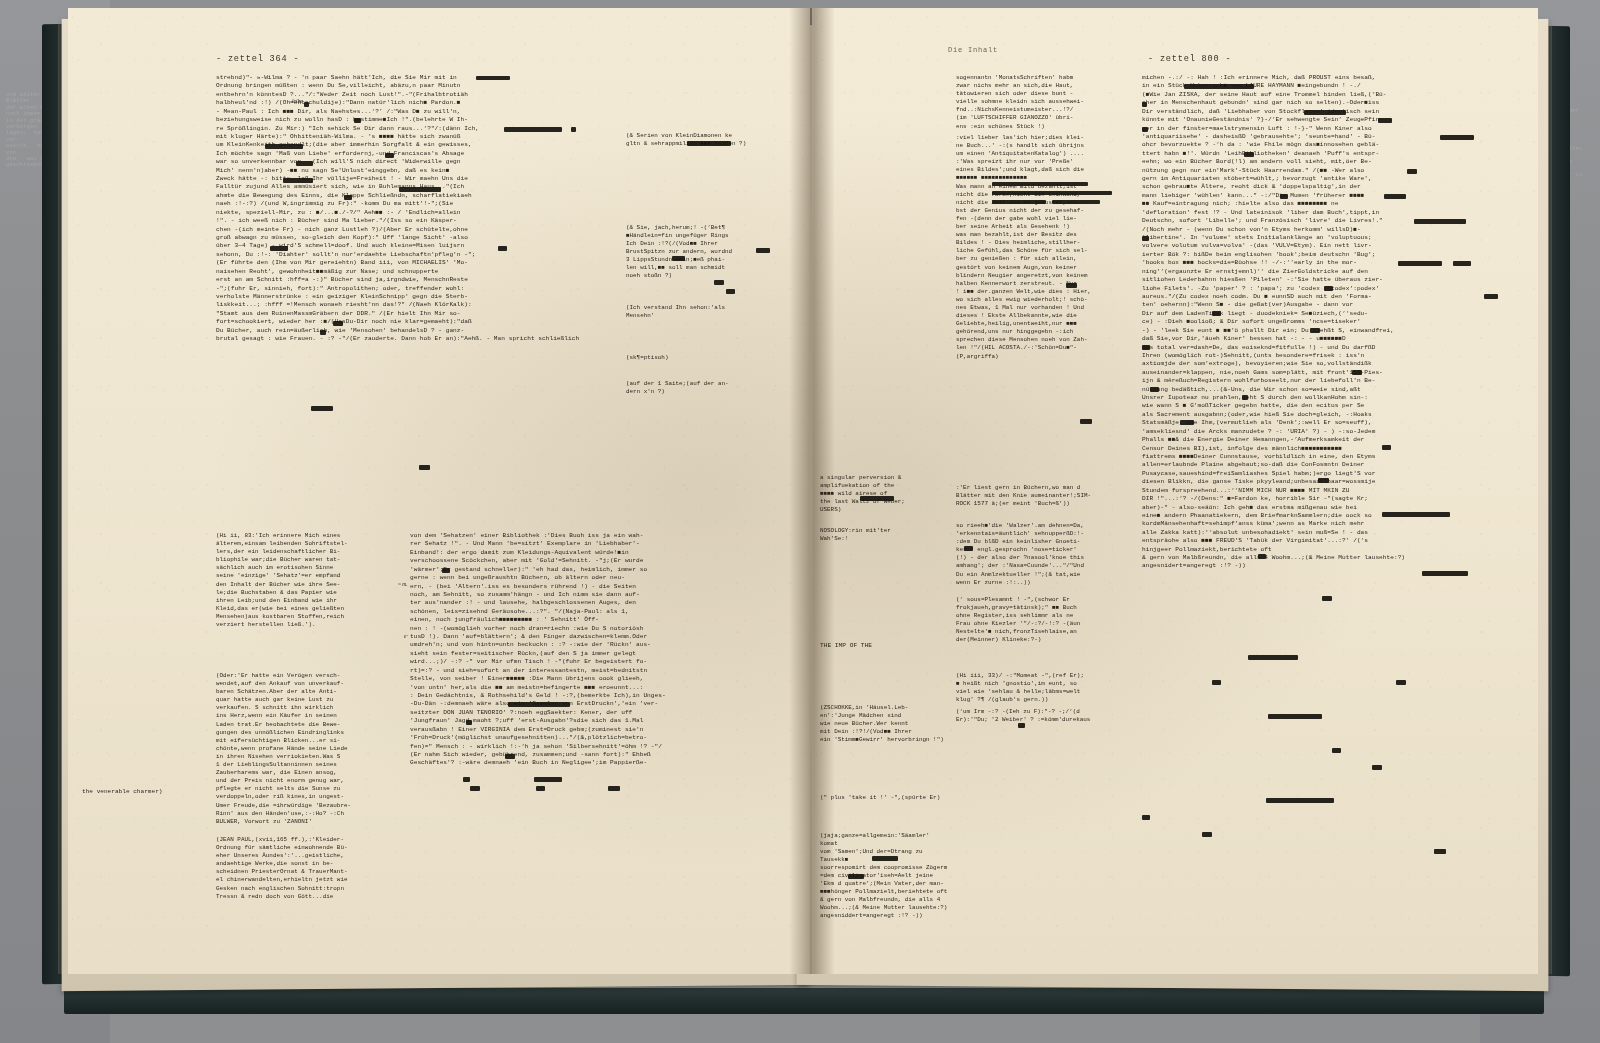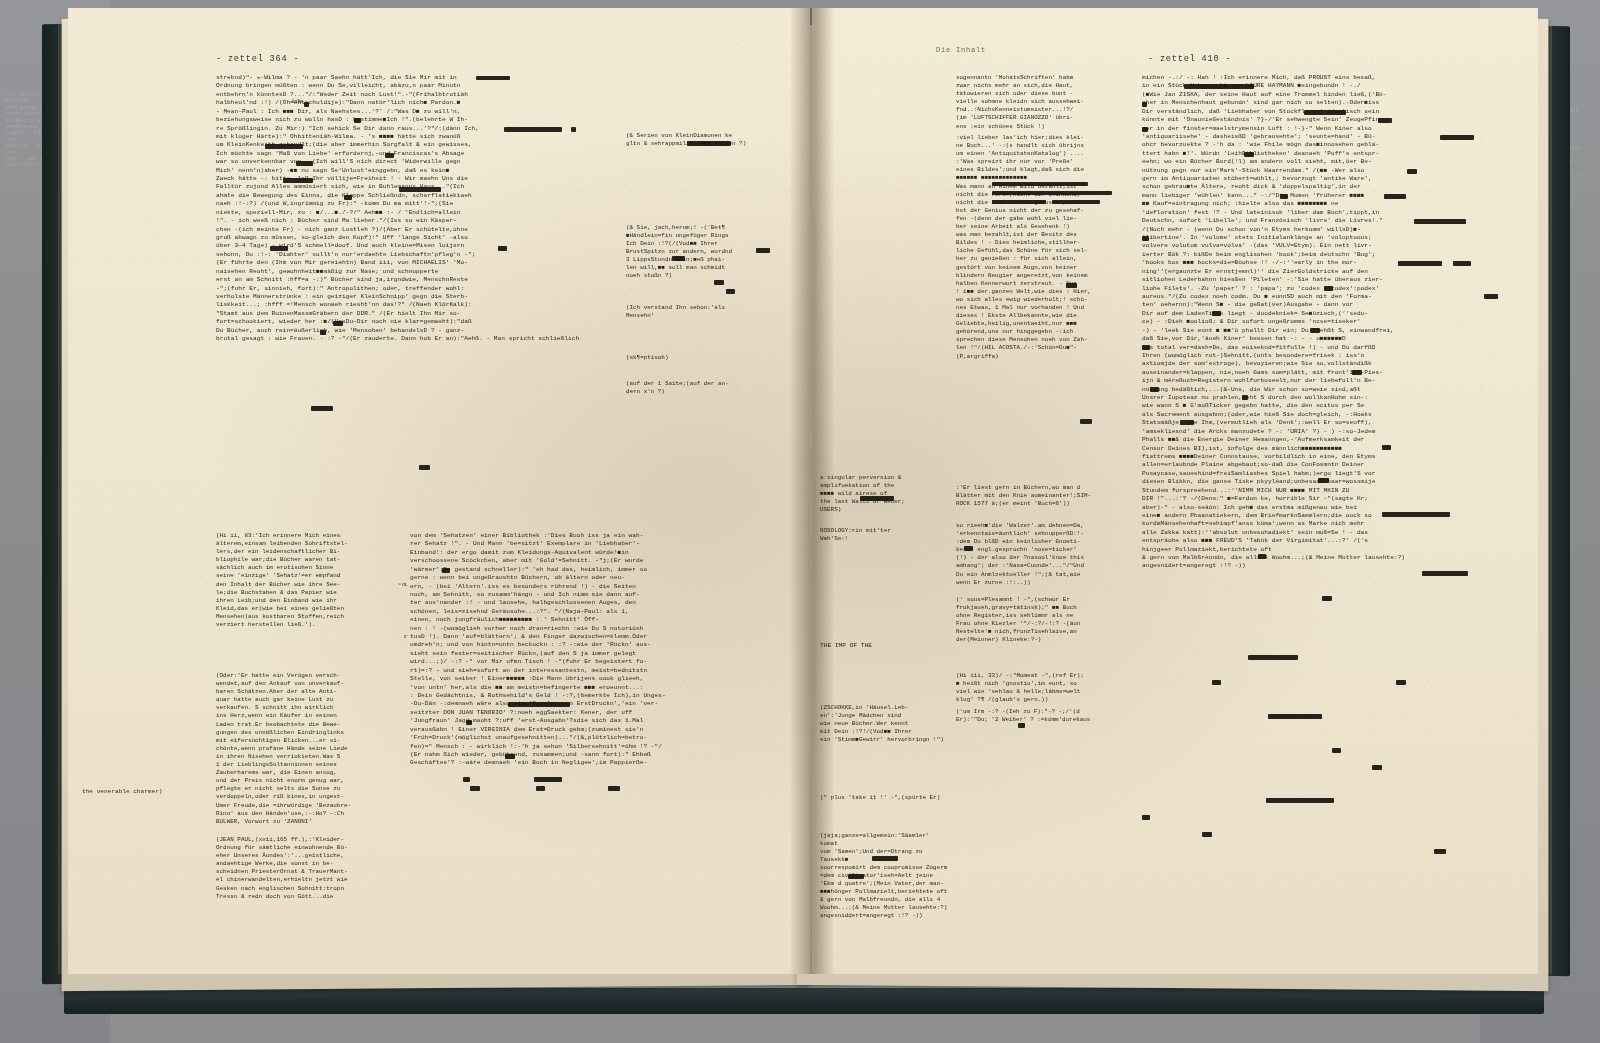--- a/index.html
+++ b/index.html
@@ -389,22 +389,22 @@
       <div class="redact" style="left:658px; top:281px; width:9px; height:5px;"></div>
 
       <div class="hand" style="left:224px; top:90px;">leibe</div>
       <div class="hand" style="left:330px; top:573px;">~ m.</div>
       <div class="hand" style="left:336px; top:625px;">e·</div>
     </div>
 
     <div class="page" id="page-right">
       <div id="speckle"></div>
 
-      <div class="hdr" style="left:336px; top:46px;">- zettel 410 -</div>
-      <div class="hdr" style="left:124px; top:38px; font-size:7px; color:#6d6453;">Die Inhalt</div>
+      <div class="hdr" style="left:336px; top:46px;">- zettel 800 -</div>
+      <div class="hdr" style="left:136px; top:38px; font-size:7px; color:#6d6453;">Die Inhalt</div>
 
       <div class="col small" style="left:144px; top:66px; width:176px;">sogennantn 'MonatsSchriften' habm
 zwar nichs mehr an sich,die Haut,
 tätowieren sich oder diese bunt -
 vielle sohmne kleidn sich aussehwei-
 fnd..:NichsKenneistumeister...!?/
 (im 'LUFTSCHIFFER GIANOZZO' übri-
 ens :ein schönes Stück !)</div>
       <div class="col small" style="left:144px; top:126px; width:176px;">:viel lieber las'ich hier;dies klei-
 ne Buch...' -:(s handlt sich übrijns

